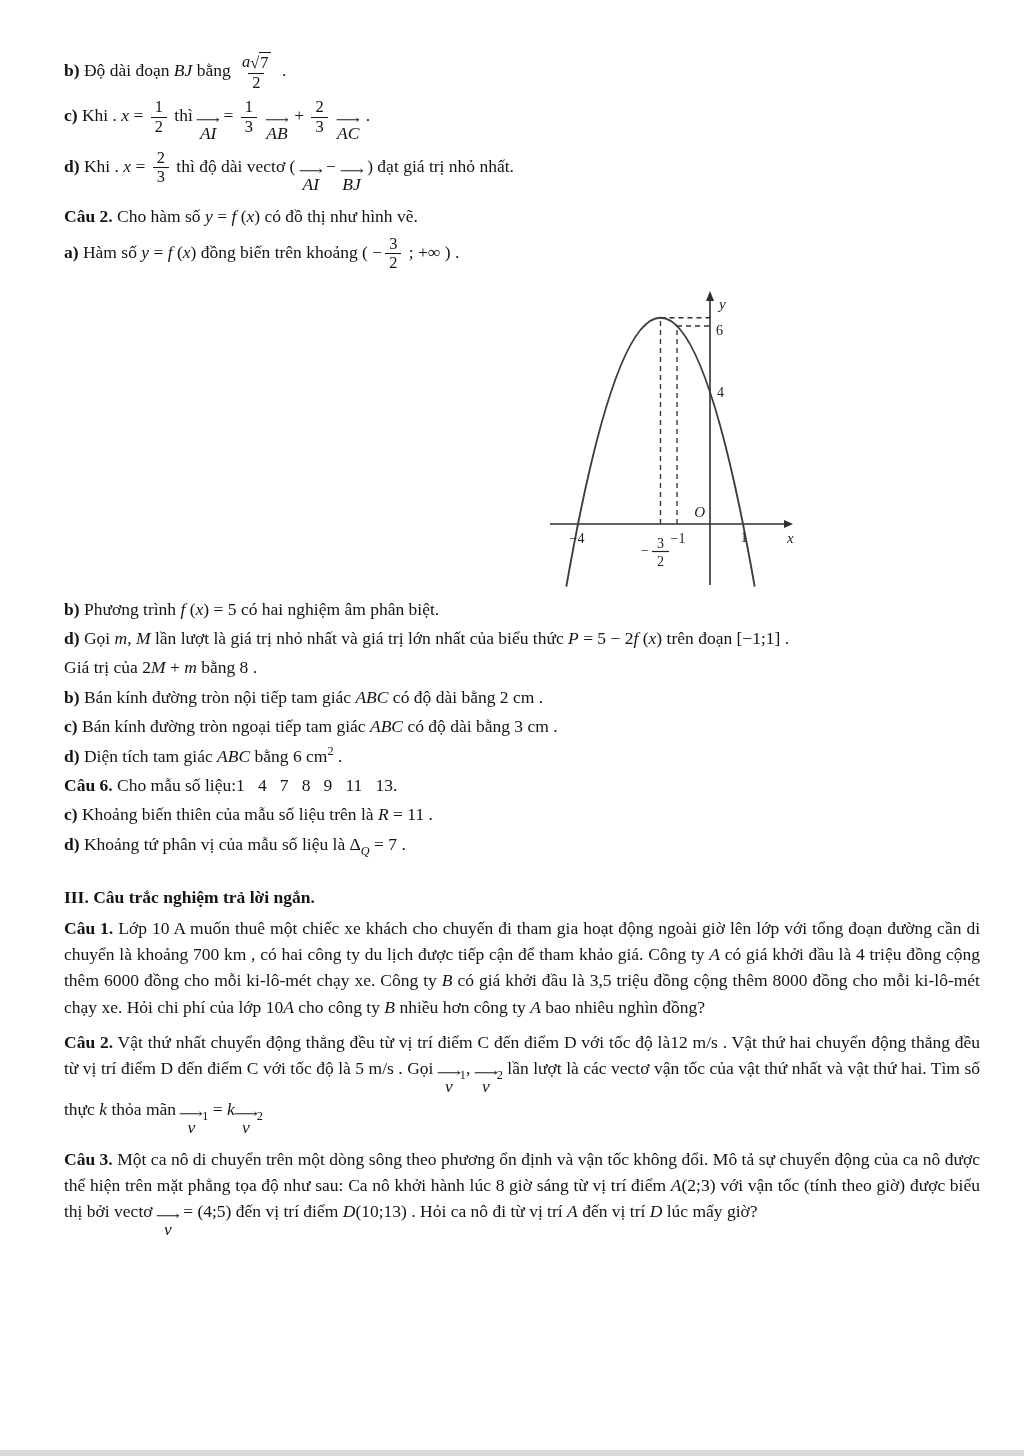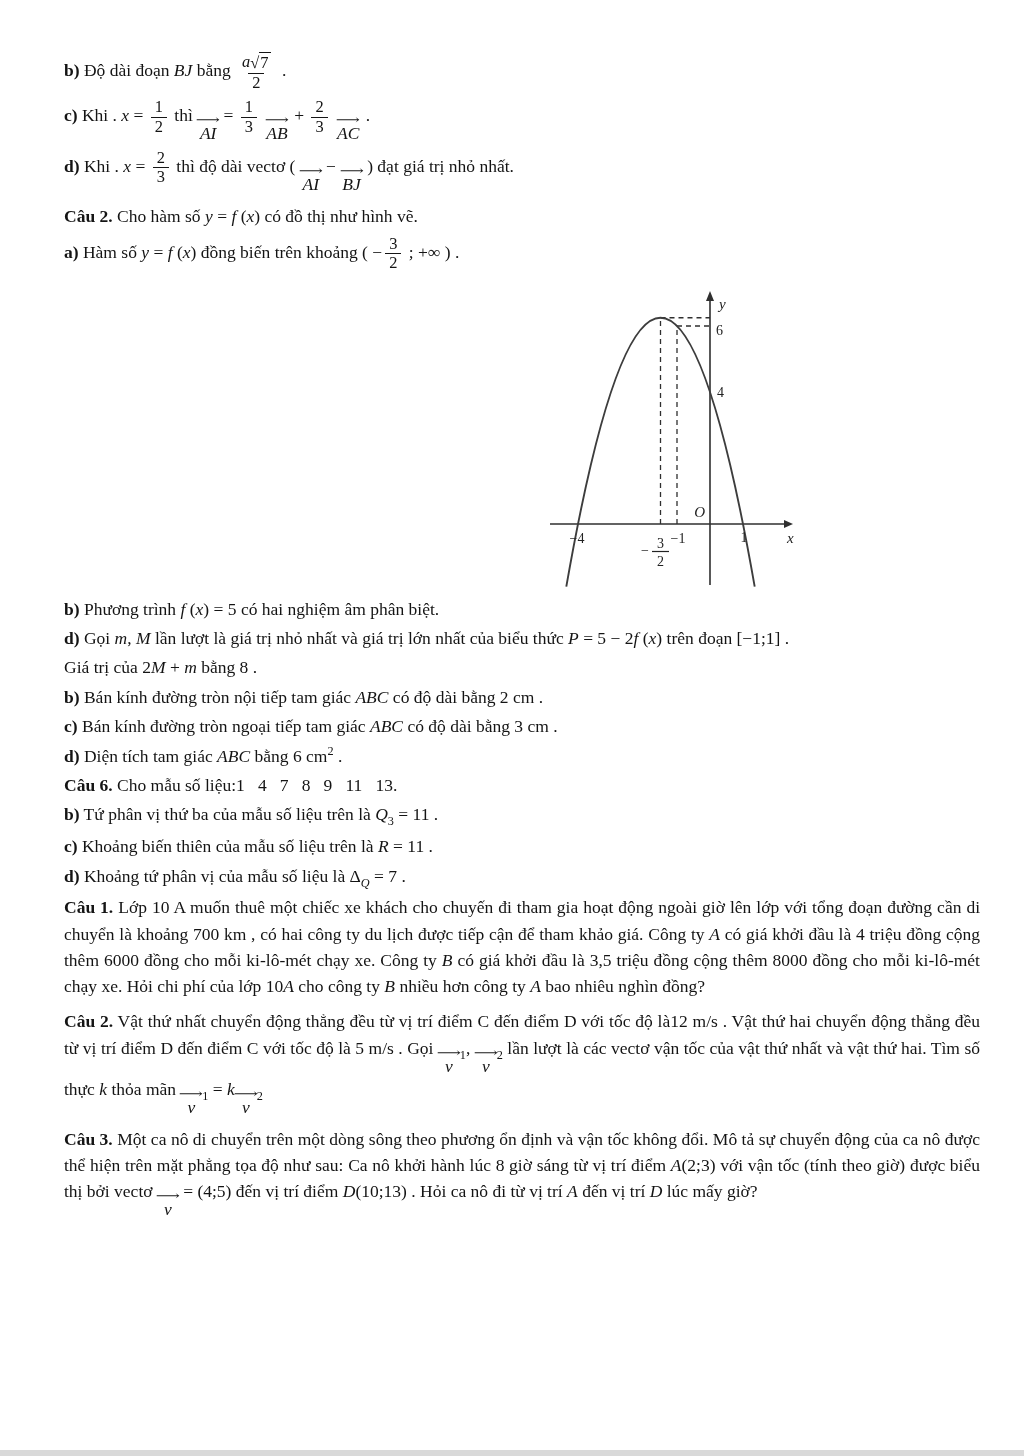--- a/index.html
+++ b/index.html
@@ -151,24 +151,24 @@
 
   <div class="line"><span class="bold">b)</span> Phương trình <span class="it">f</span> (<span class="it">x</span>) = 5 có hai nghiệm âm phân biệt.</div>
   <div class="line"><span class="bold">d)</span> Gọi <span class="it">m</span>, <span class="it">M</span> lần lượt là giá trị nhỏ nhất và giá trị lớn nhất của biểu thức <span class="it">P</span> = 5 − 2<span class="it">f</span> (<span class="it">x</span>) trên đoạn [−1;1] .</div>
   <div class="line">Giá trị của 2<span class="it">M</span> + <span class="it">m</span> bằng 8 .</div>
 
   <div class="line"><span class="bold">b)</span> Bán kính đường tròn nội tiếp tam giác <span class="it">ABC</span> có độ dài bằng 2 cm .</div>
   <div class="line"><span class="bold">c)</span> Bán kính đường tròn ngoại tiếp tam giác <span class="it">ABC</span> có độ dài bằng 3 cm .</div>
   <div class="line"><span class="bold">d)</span> Diện tích tam giác <span class="it">ABC</span> bằng 6 cm<sup>2</sup> .</div>
 
   <div class="line"><span class="bold">Câu 6.</span> Cho mẫu số liệu:1&nbsp;&nbsp; 4&nbsp;&nbsp; 7&nbsp;&nbsp; 8&nbsp;&nbsp; 9&nbsp;&nbsp; 11&nbsp;&nbsp; 13.</div>
-  <div class="line"><span class="bold">b)</span> Tứ phân vị thứ ba của mẫu số liệu trên là <span class="it">Q</span><sub>3</sub> = 11 .</div>
   <div class="line"><span class="bold">c)</span> Khoảng biến thiên của mẫu số liệu trên là <span class="it">R</span> = 11 .</div>
   <div class="line"><span class="bold">d)</span> Khoảng tứ phân vị của mẫu số liệu là Δ<sub><span class="it">Q</span></sub> = 7 .</div>
 
+  <div class="line heading"><span class="bold">III. Câu trắc nghiệm trả lời ngắn.</span></div>
 
   <div class="para"><span class="bold">Câu 1.</span> Lớp 10 A muốn thuê một chiếc xe khách cho chuyến đi tham gia hoạt động ngoài giờ lên lớp với tổng đoạn đường cần di chuyển là khoảng 700 km , có hai công ty du lịch được tiếp cận để tham khảo giá. Công ty <span class="it">A</span> có giá khởi đầu là 4 triệu đồng cộng thêm 6000 đồng cho mỗi ki-lô-mét chạy xe. Công ty <span class="it">B</span> có giá khởi đầu là 3,5 triệu đồng cộng thêm 8000 đồng cho mỗi ki-lô-mét chạy xe. Hỏi chi phí của lớp 10<span class="it">A</span> cho công ty <span class="it">B</span> nhiều hơn công ty <span class="it">A</span> bao nhiêu nghìn đồng?</div>
   <div class="para"><span class="bold">Câu 2.</span> Vật thứ nhất chuyển động thẳng đều từ vị trí điểm C đến điểm D với tốc độ là12 m/s . Vật thứ hai chuyển động thẳng đều từ vị trí điểm D đến điểm C với tốc độ là 5 m/s . Gọi <span class="vec">
         <span class="vec-arrow">⟶</span>
         <span class="vec-body">v</span>
       </span><sub>1</sub>, <span class="vec">
         <span class="vec-arrow">⟶</span>
         <span class="vec-body">v</span>
       </span><sub>2</sub> lần lượt là các vectơ vận tốc của vật thứ nhất và vật thứ hai. Tìm số thực <span class="it">k</span> thỏa mãn <span class="vec">
         <span class="vec-arrow">⟶</span>

